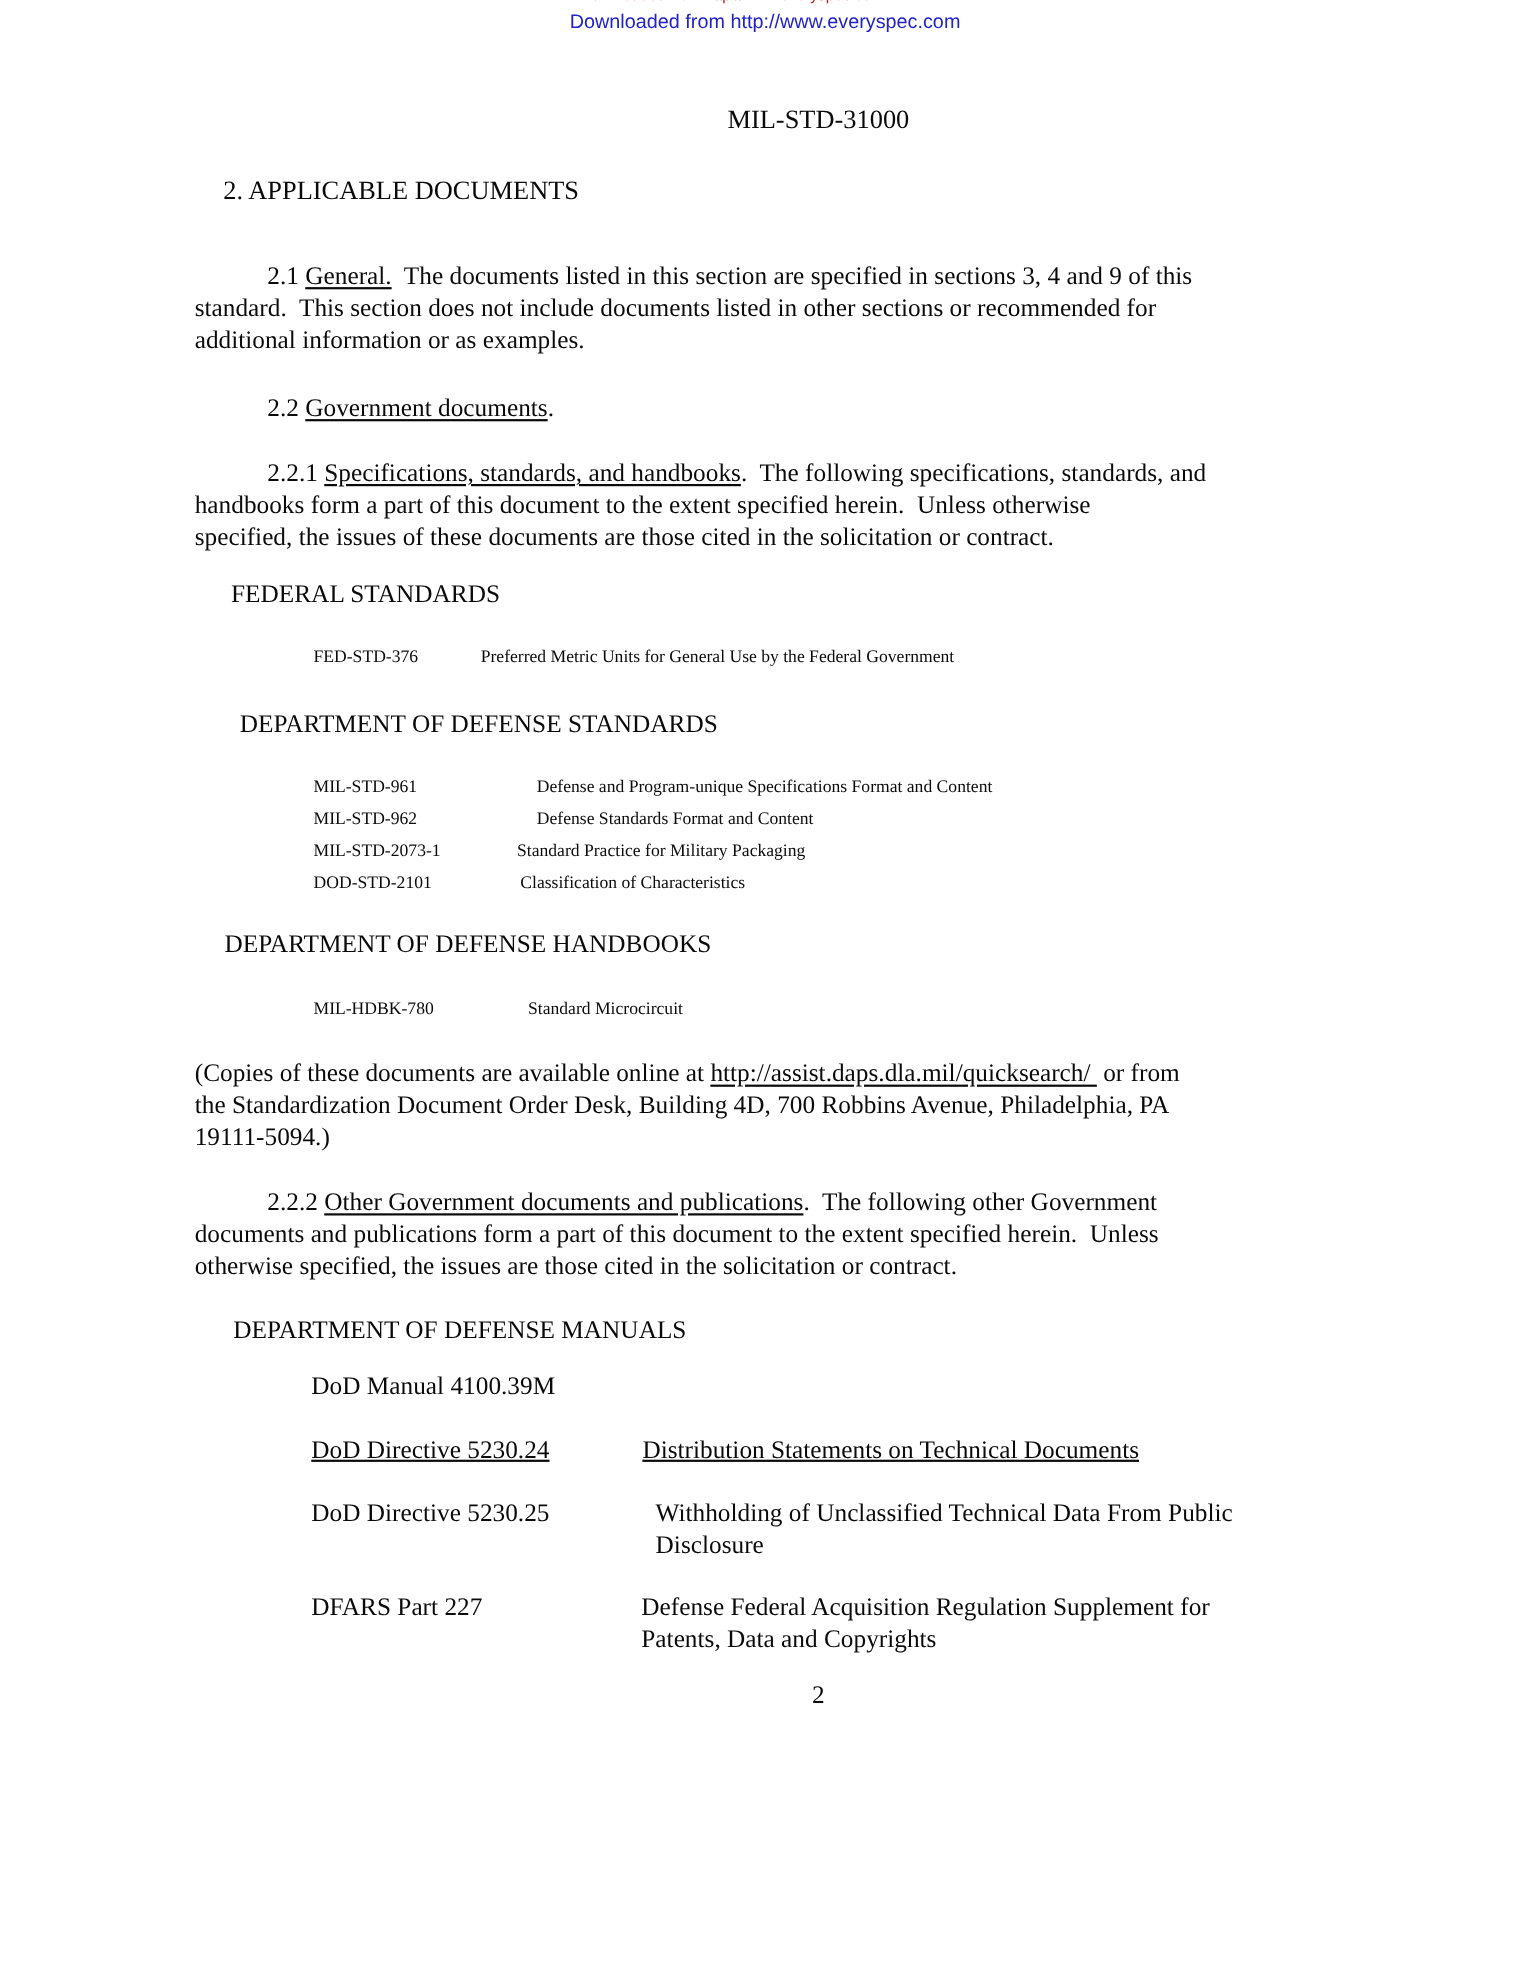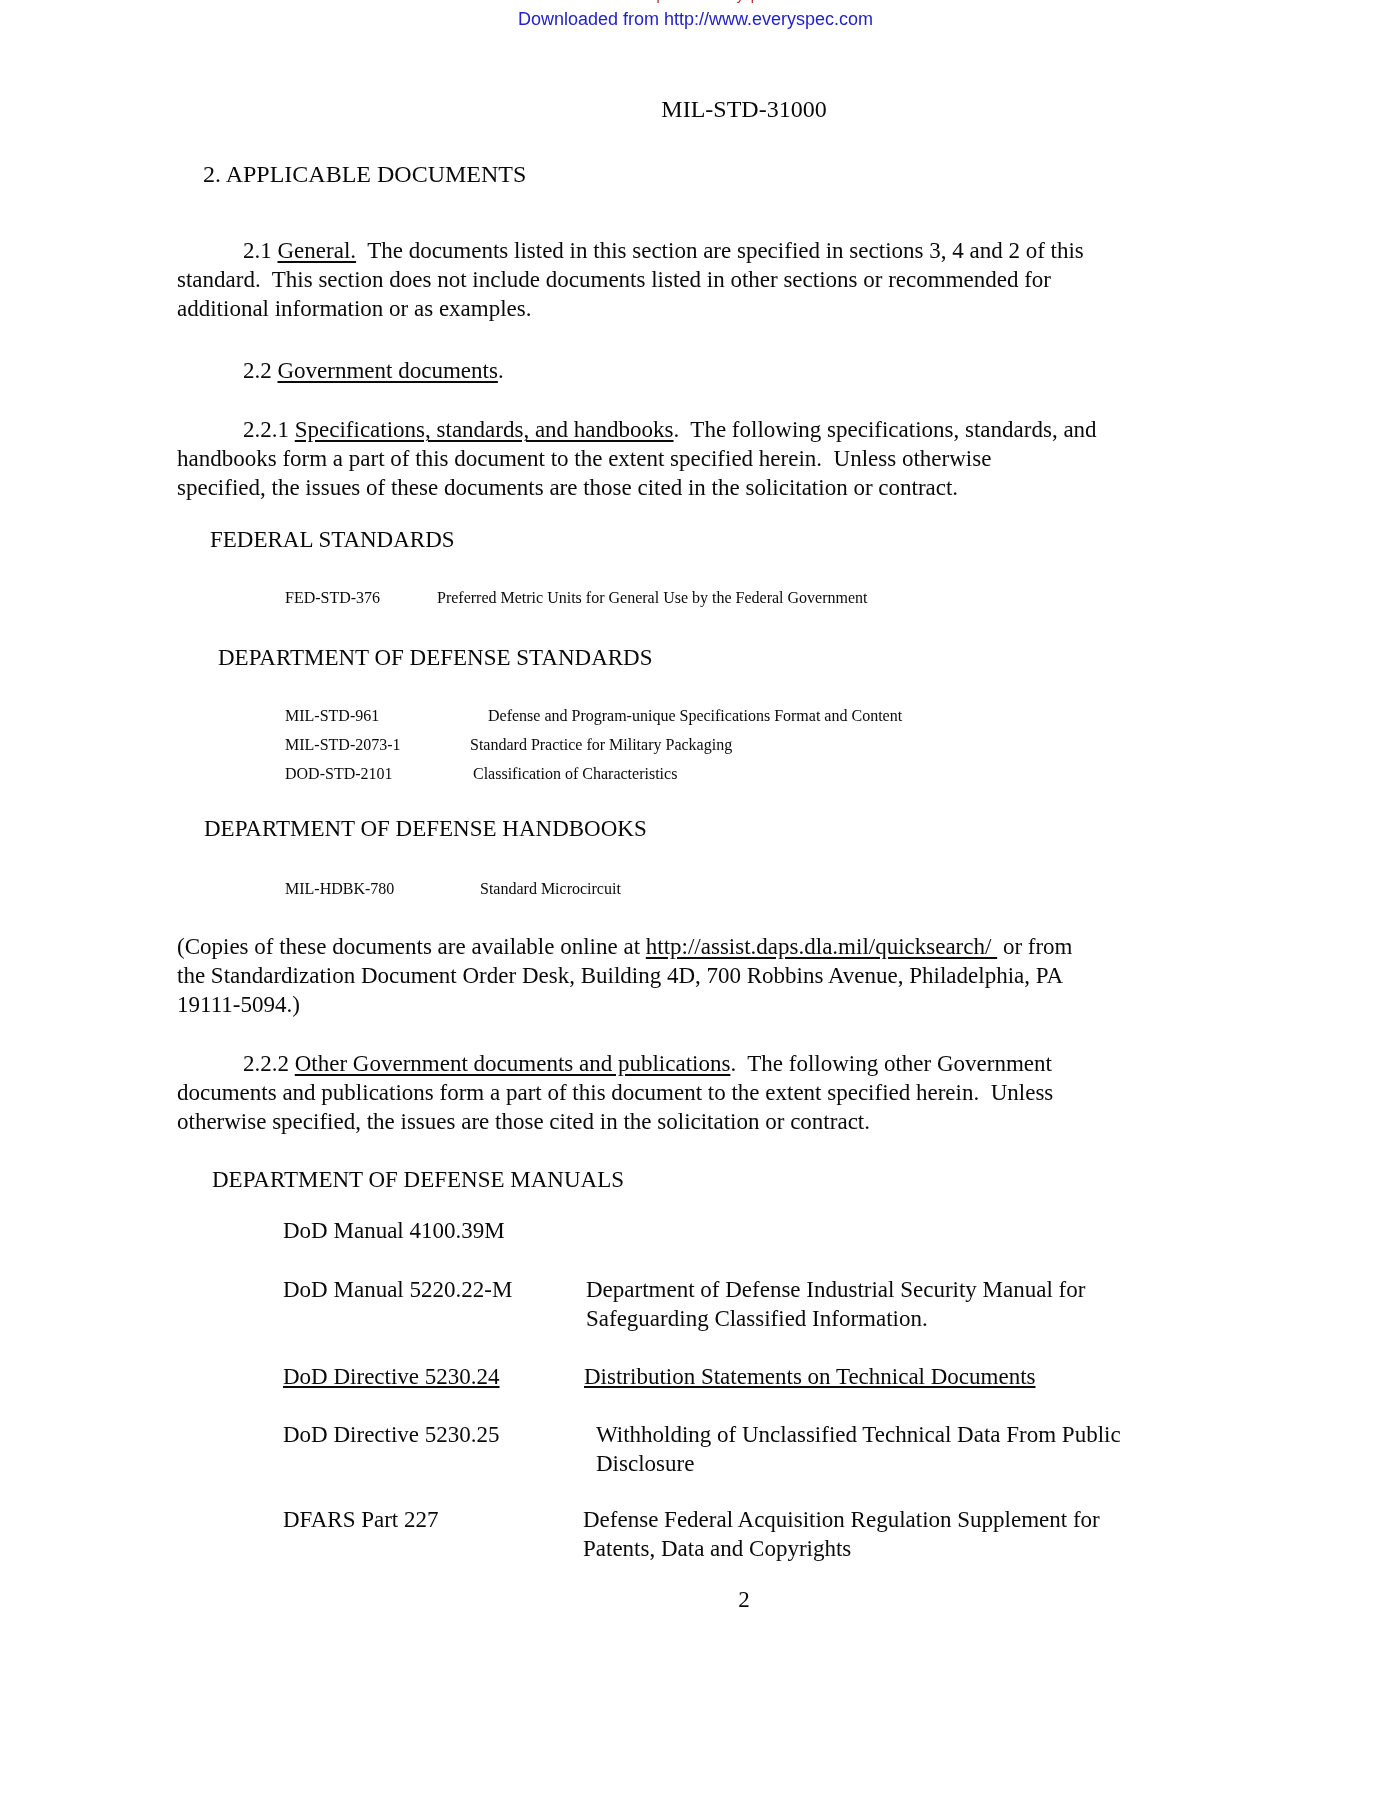--- a/index.html
+++ b/index.html
@@ -81,41 +81,44 @@
   </div>
 
   <div class="banner-blue">Downloaded from http://www.everyspec.com</div>
 
   <div class="content">
 
     <div class="doc-title">MIL-STD-31000</div>
 
     <div class="section-heading">2. APPLICABLE DOCUMENTS</div>
 
-    <div class="para indent mt-p21"><span>2.1 </span><span class="u">General.</span><span>  The documents listed in this section are specified in sections 3, 4 and 2 of this
+    <div class="para indent mt-p21"><span>2.1 </span><span class="u">General.</span><span>  The documents listed in this section are specified in sections 3, 4 and 9 of this
 standard.  This section does not include documents listed in other sections or recommended for
 additional information or as examples.</span></div>
 
     <div class="para indent mt-h22"><span>2.2 </span><span class="u">Government documents</span><span>.</span></div>
 
     <div class="para indent mt-p221"><span>2.2.1 </span><span class="u">Specifications, standards, and handbooks</span><span>.  The following specifications, standards, and
 handbooks form a part of this document to the extent specified herein.  Unless otherwise
 specified, the issues of these documents are those cited in the solicitation or contract.</span></div>
 
     <div class="caps-heading ind-fed mt-fedh">FEDERAL STANDARDS</div>
 
     <div class="std-row mt-fedr">
       <span class="label" style="width:152px">FED-STD-376</span><span>Preferred Metric Units for General Use by the Federal Government</span>
     </div>
 
     <div class="caps-heading ind-dsh mt-dsh">DEPARTMENT OF DEFENSE STANDARDS</div>
 
     <div class="mt-dsl">
       <div class="std-row">
         <span class="label" style="width:203px">MIL-STD-961</span><span>Defense and Program-unique Specifications Format and Content</span>
+      </div>
+      <div class="std-row">
+        <span class="label" style="width:203px">MIL-STD-962</span><span>Defense Standards Format and Content</span>
       </div>
       <div class="std-row">
         <span class="label" style="width:185px">MIL-STD-2073-1</span><span>Standard Practice for Military Packaging</span>
       </div>
       <div class="std-row">
         <span class="label" style="width:188px">DOD-STD-2101</span><span>Classification of Characteristics</span>
       </div>
     </div>
 
     <div class="caps-heading ind-hbh mt-hbh">DEPARTMENT OF DEFENSE HANDBOOKS</div>
@@ -131,25 +134,20 @@
     <div class="para indent mt-p222"><span>2.2.2 </span><span class="u">Other Government documents and publications</span><span>.  The following other Government
 documents and publications form a part of this document to the extent specified herein.  Unless
 otherwise specified, the issues are those cited in the solicitation or contract.</span></div>
 
     <div class="caps-heading ind-dmh mt-dmh">DEPARTMENT OF DEFENSE MANUALS</div>
 
     <div class="man-row mt-m1">
       <span class="mlabel" style="width:301px">DoD Manual 4100.39M</span>
     </div>
 
-    <div class="man-row mt-m2">
-      <span class="mlabel" style="width:303px">DoD Manual 5220.22-M</span>
-        <span class="mtitle">Department of Defense Industrial Security Manual for
-Safeguarding Classified Information.</span>
-    </div>
 
     <div class="man-row mt-d1">
       <span class="mlabel" style="width:301px">DoD Directive 5230.24</span>
         <span class="mtitle">Distribution Statements on Technical Documents</span>
     </div>
 
     <div class="man-row mt-d2">
       <span class="mlabel" style="width:295px">DoD Directive 5230.25</span>
         <span class="mtitle">Withholding of Unclassified Technical Data From Public
 Disclosure</span>

